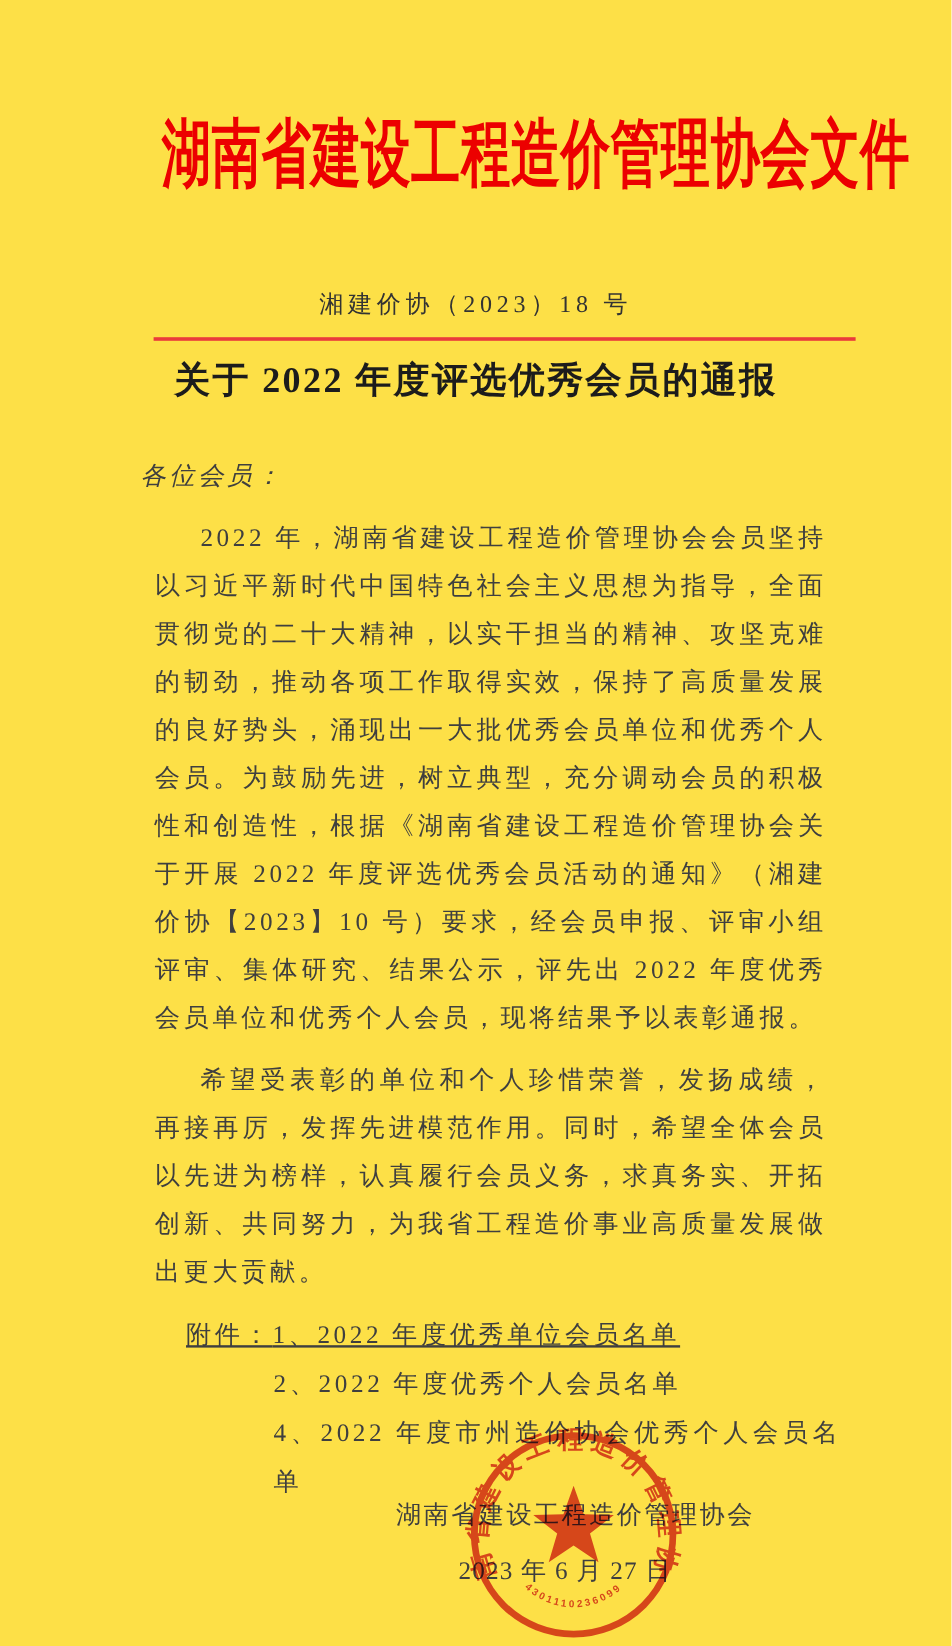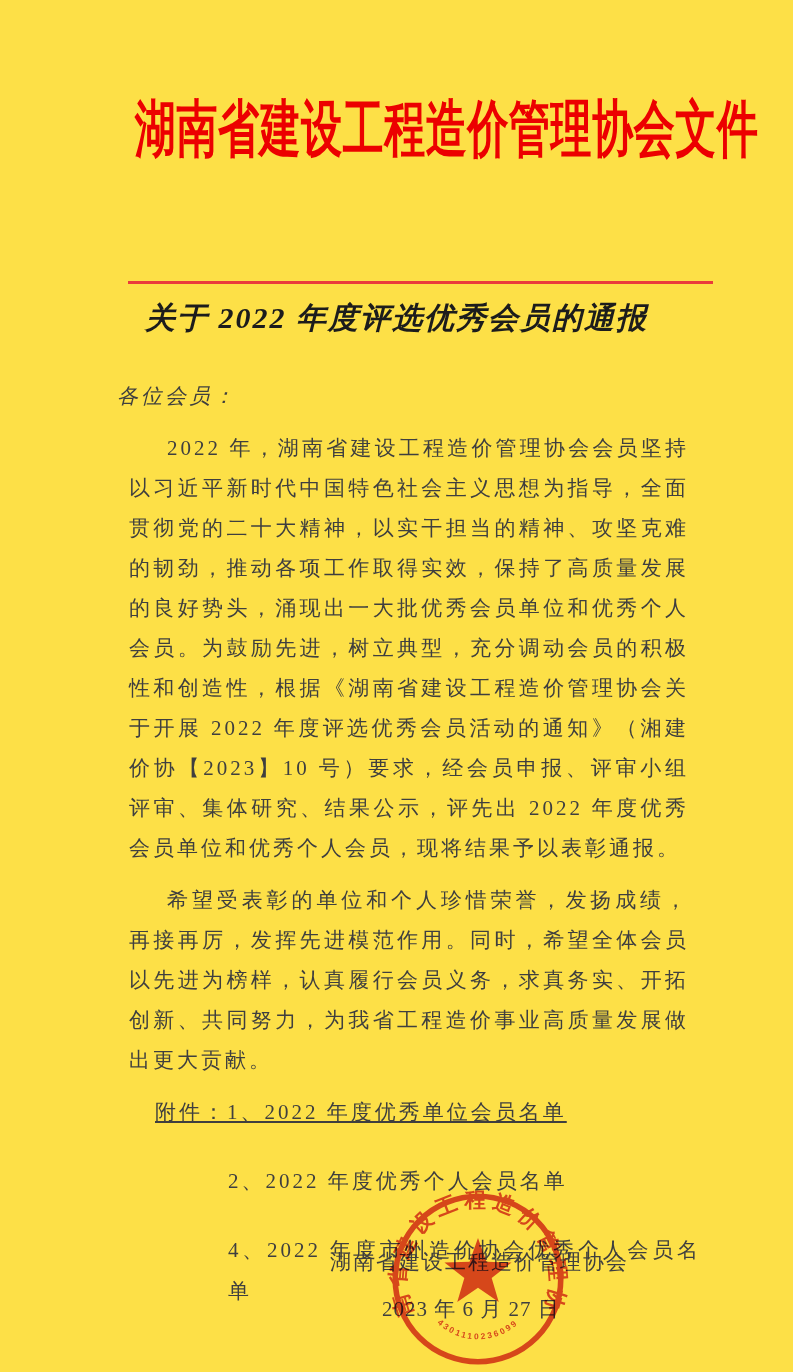--- a/index.html
+++ b/index.html
@@ -31,35 +31,34 @@
     width:585px;height:3px;
     background:#ea3b3b;
   }
   .doc-title{
     position:absolute;top:299px;left:0;width:793px;
     margin:0;
     text-align:center;
     font-size:30px;font-weight:bold;line-height:38px;
     color:#1c1c1c;
     letter-spacing:2px;
-    font-style:italic;
   }
   .body-block{
     position:absolute;top:376px;left:117px;width:584px;
     font-size:21px;line-height:40px;
     color:#3f3f3f;
     letter-spacing:3px;
     text-align:justify;
   }
   .salutation{margin:0 0 12px 0;font-style:italic;}
   .para{margin:12px;text-indent:38px;}
   .attachments{margin-top:8px;}
   .att-line{line-height:41px;}
   .att-first{padding-left:38px;text-decoration:underline;}
-  .att-rest{padding-left:111px;margin-top:28px;}
+  .att-rest{padding-left:111px;}
   .signature{
     position:absolute;top:1248px;left:330px;
     font-size:21px;color:#3f3f3f;letter-spacing:2px;
     white-space:nowrap;
   }
   .sign-date{
     position:absolute;top:1295px;left:382px;
     font-size:21px;color:#3f3f3f;letter-spacing:1px;
     white-space:nowrap;
   }
@@ -82,20 +81,21 @@
     letter-spacing:2.5px;
   }
 </style>
 </head>
 <body>
 
 <div class="page">
 
   <div class="header-title">湖南省建设工程造价管理协会文件</div>
 
+  <div class="doc-number">湘建价协（2023）18 号</div>
 
   <div class="red-line"></div>
 
   <h1 class="doc-title">关于 2022 年度评选优秀会员的通报</h1>
 
   <div class="body-block">
     <div class="salutation">各位会员：</div>
 
     <p class="para">2022 年，湖南省建设工程造价管理协会会员坚持以习近平新时代中国特色社会主义思想为指导，全面贯彻党的二十大精神，以实干担当的精神、攻坚克难的韧劲，推动各项工作取得实效，保持了高质量发展的良好势头，涌现出一大批优秀会员单位和优秀个人会员。为鼓励先进，树立典型，充分调动会员的积极性和创造性，根据《湖南省建设工程造价管理协会关于开展 2022 年度评选优秀会员活动的通知》（湘建价协【2023】10 号）要求，经会员申报、评审小组评审、集体研究、结果公示，评先出 2022 年度优秀会员单位和优秀个人会员，现将结果予以表彰通报。</p>
 

